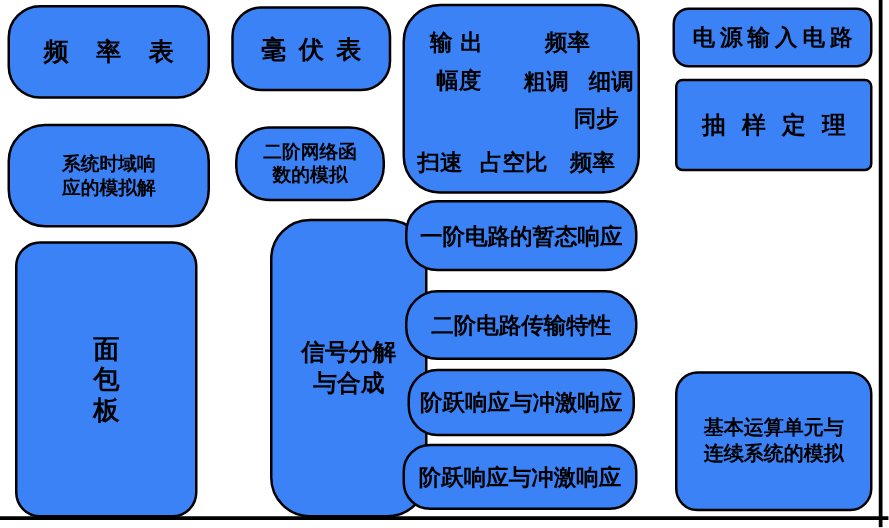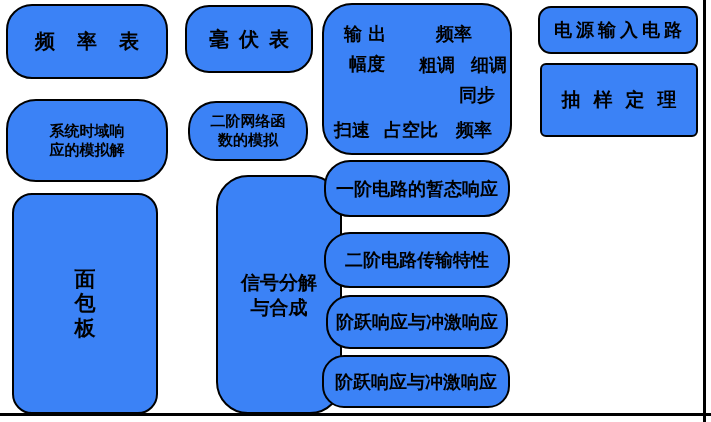--- a/index.html
+++ b/index.html
@@ -112,16 +112,20 @@
   <div class="box b-sir">
     <span class="lbl">阶跃响应与冲激响应</span>
   </div>
 
   <div class="box b-pwr">
     <span class="lbl">电源输入电路</span>
   </div>
   <div class="box b-samp">
     <span class="lbl">抽样定理</span>
   </div>
+  <div class="box b-basic">
+    <span class="lbl">基本运算单元与
+连续系统的模拟</span>
+  </div>
 
   <div class="edge-right"></div>
   <div class="edge-bottom"></div>
 </div>
 
 </body></html>

